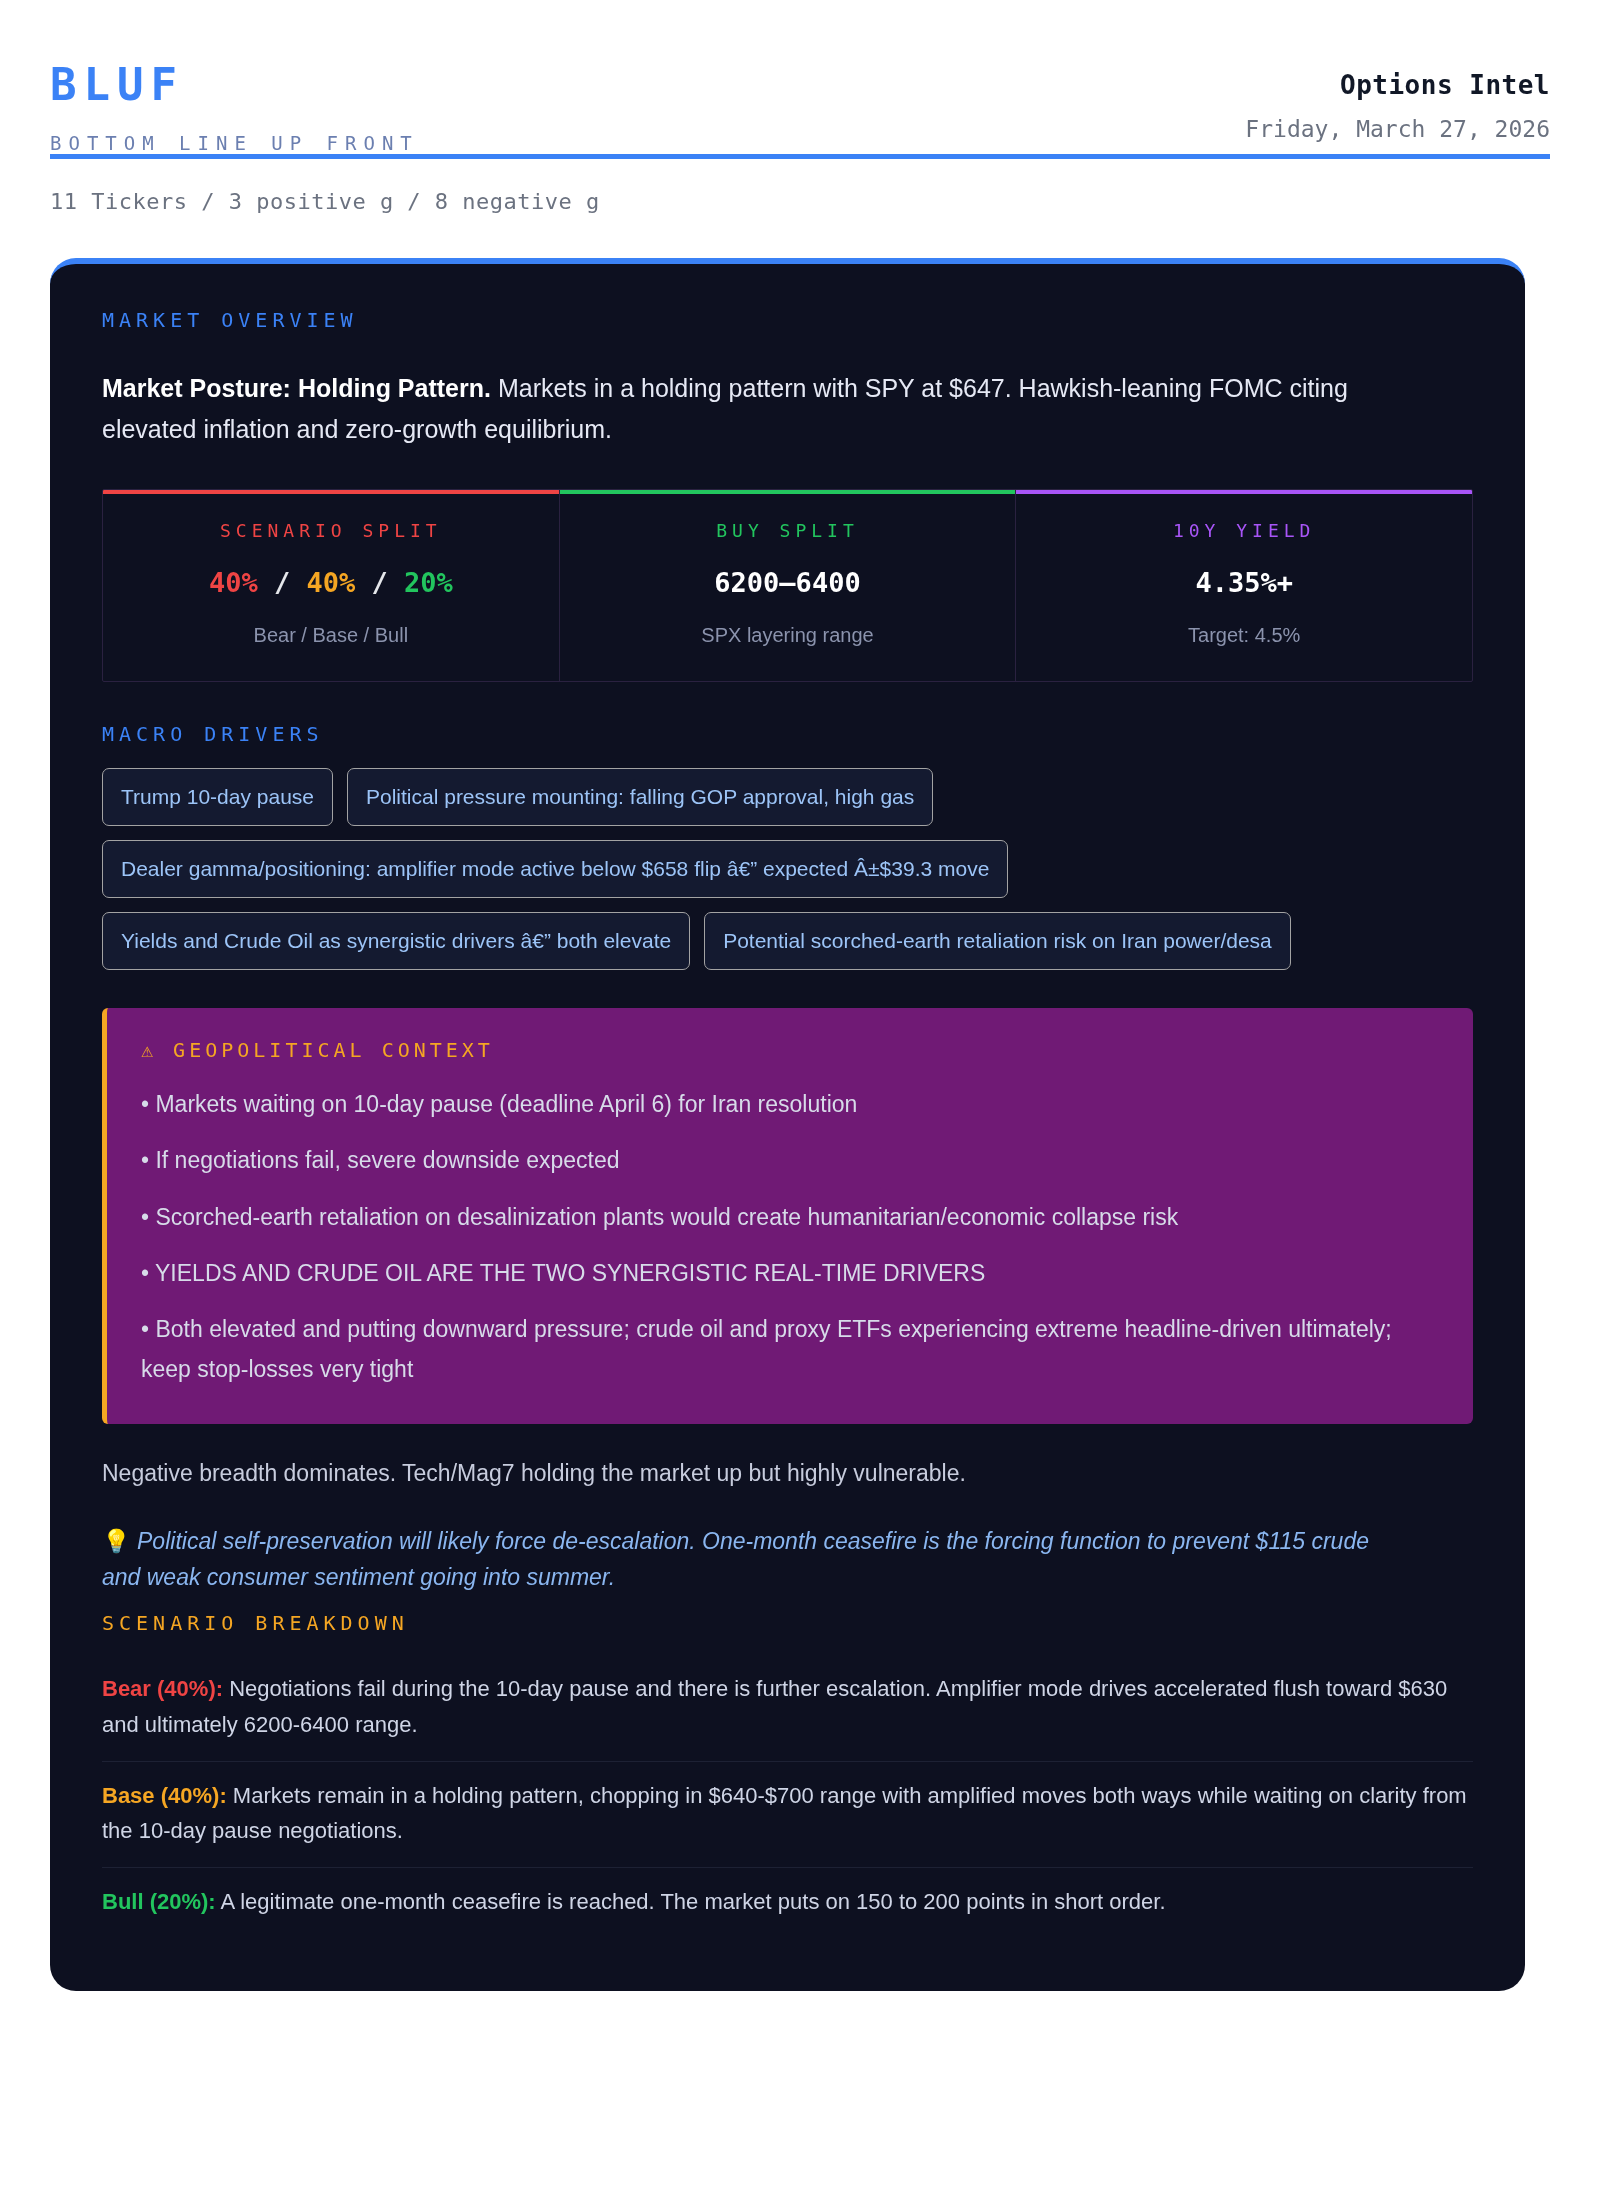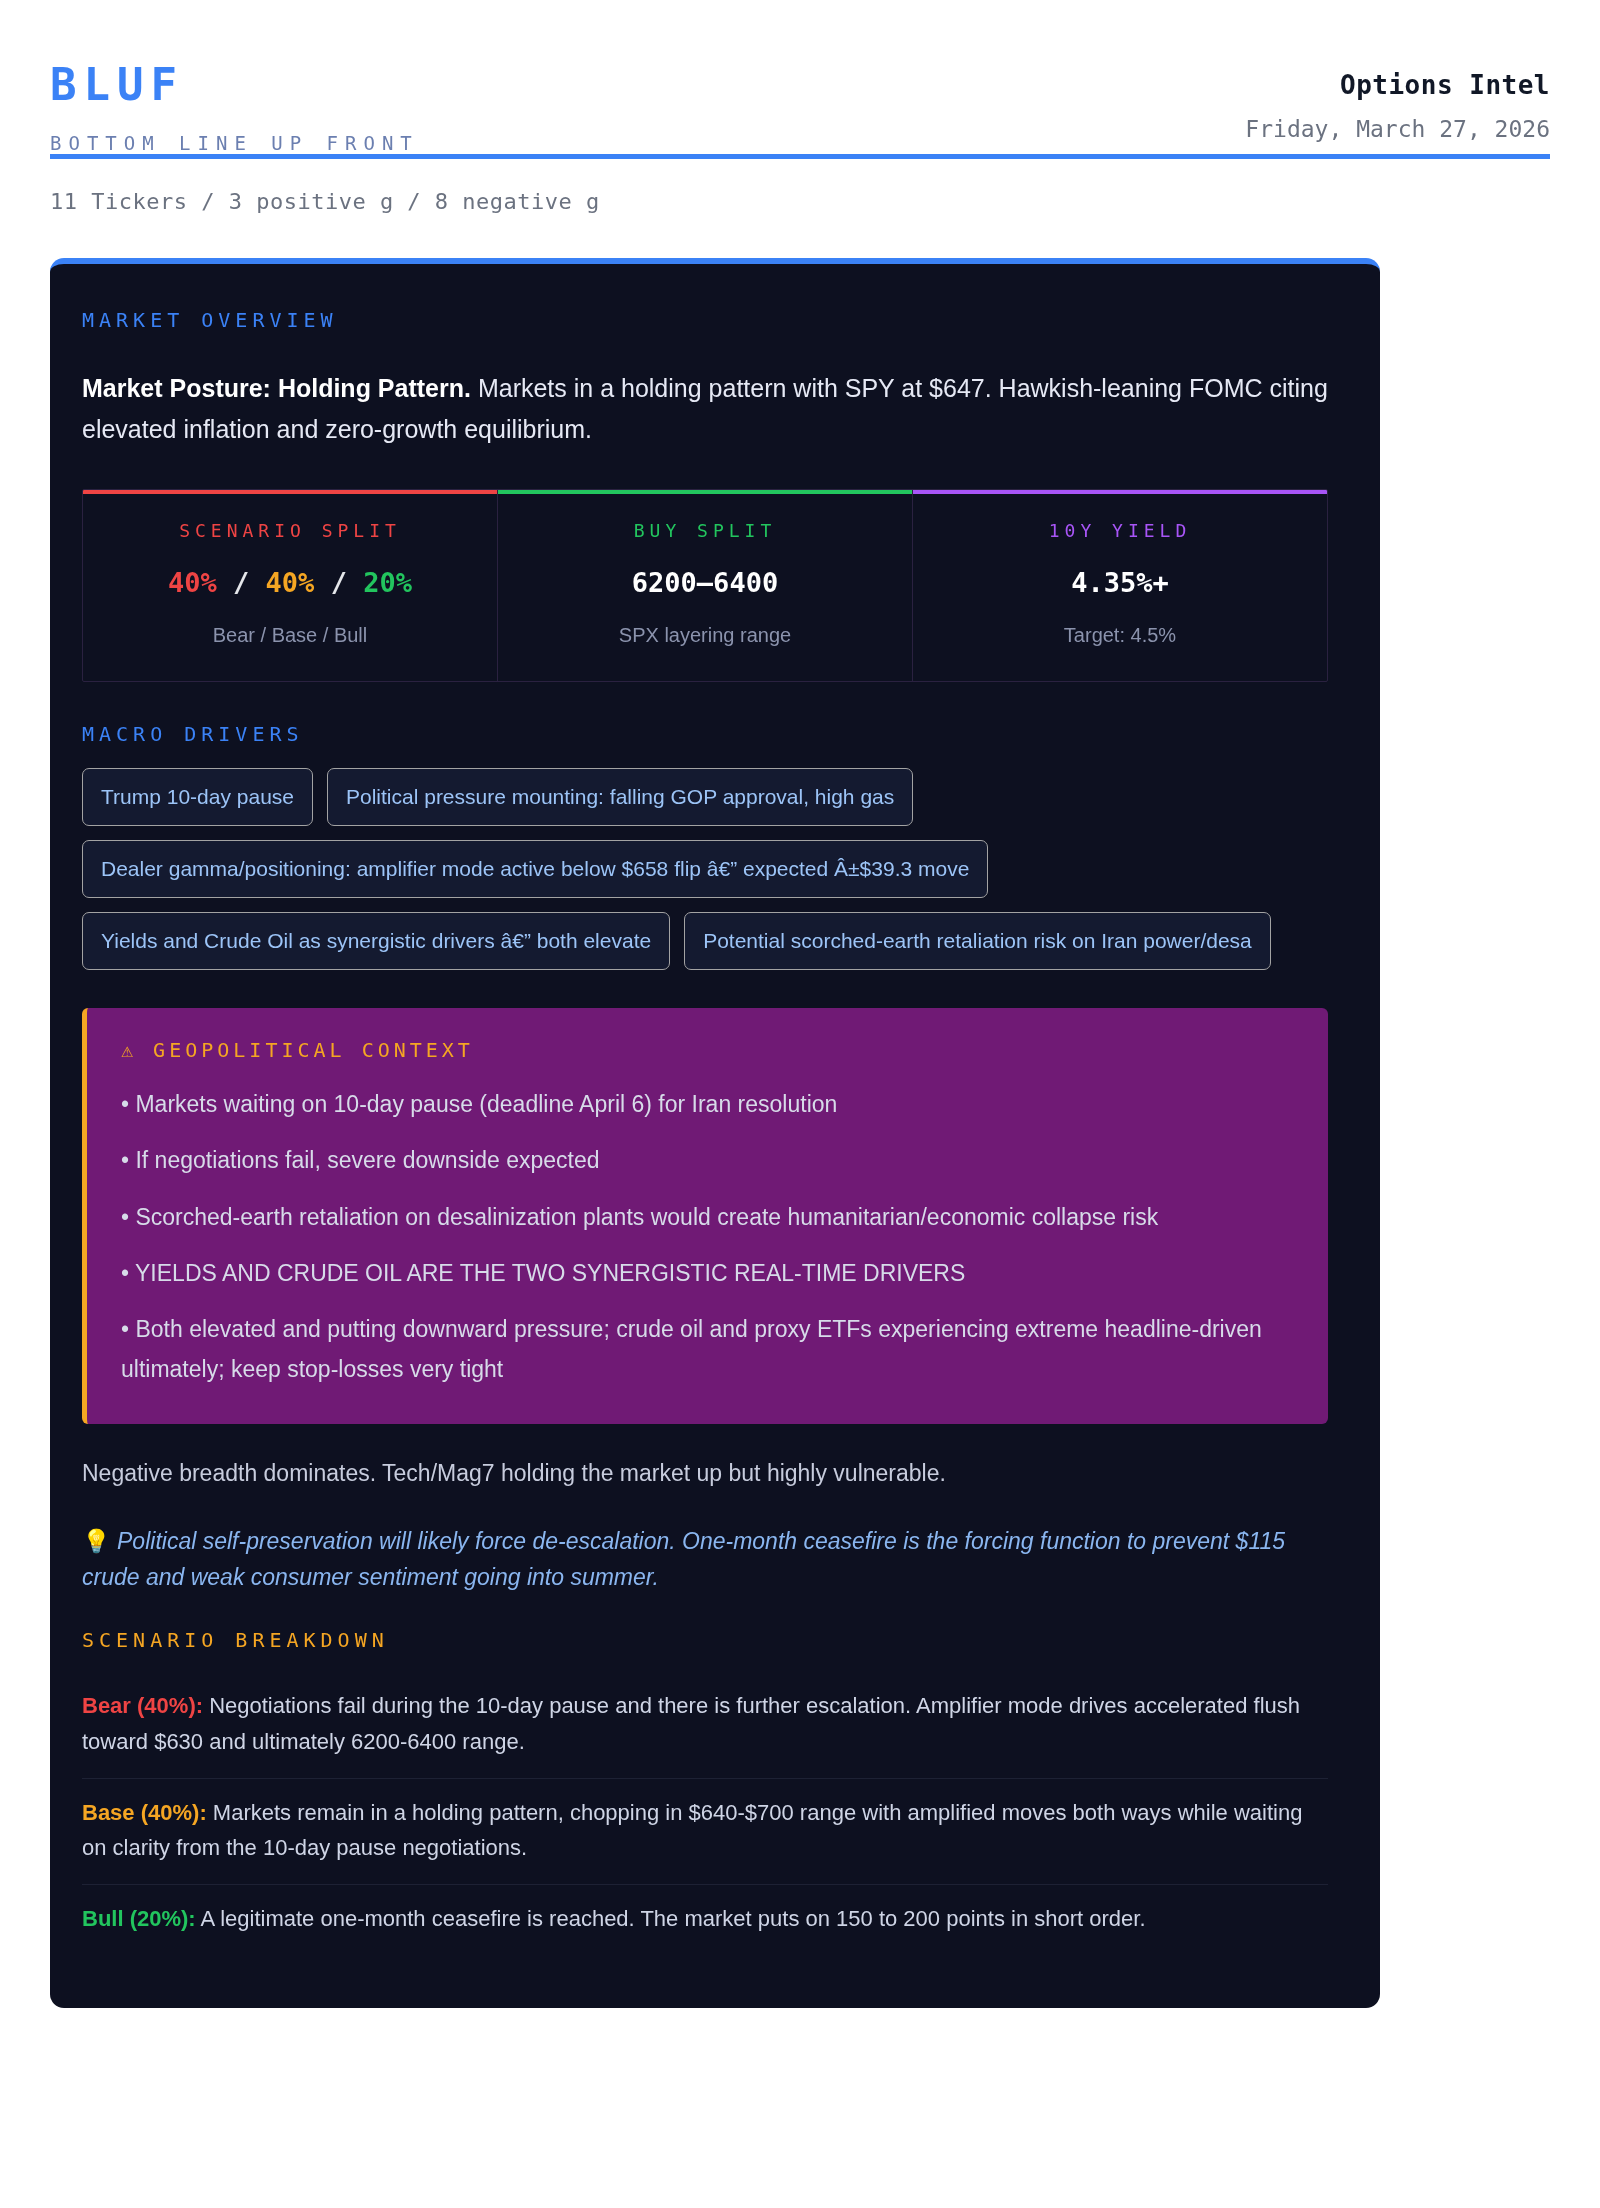--- a/index.html
+++ b/index.html
@@ -61,24 +61,24 @@
     font-family: "DejaVu Sans Mono", monospace;
     font-size: 22px;
     color: #6b7280;
     letter-spacing: 0.5px;
   }
 
   
   .card {
     margin-top: 44px;
     background: #0d1020;
-    border-radius: 14px;
+    border-radius: 26px;
     border-top: 6px solid #3b82f6;
-    padding: 44px 52px 54px 32px;
-    width: 1330px;
+    padding: 44px 52px 54px 52px;
+    width: 1475px;
   }
 
   .section-label {
     font-family: "DejaVu Sans Mono", monospace;
     font-size: 20px;
     letter-spacing: 5px;
     color: #3b82f6;
     margin-bottom: 36px;
   }
   .section-label.amber { color: #f5a623; margin-bottom: 20px; }
@@ -182,21 +182,21 @@
     margin-top: 36px;
     font-size: 23px;
     font-style: italic;
     line-height: 1.6;
     color: #8ab6f0;
     max-width: 1310px;
   }
   .insight .bulb { font-style: normal; }
 
   
-  .scenarios { margin-top: 32px; }
+  .scenarios { margin-top: 15px; }
   .scenario {
     font-size: 22px;
     line-height: 1.62;
     color: #cfd5e6;
     padding: 16px 0 18px 0;
     border-bottom: 1px solid #1d2134;
     max-width: 1400px;
   }
   .scenario:last-child { border-bottom: none; }
   .scenario .tag { font-weight: bold; }

